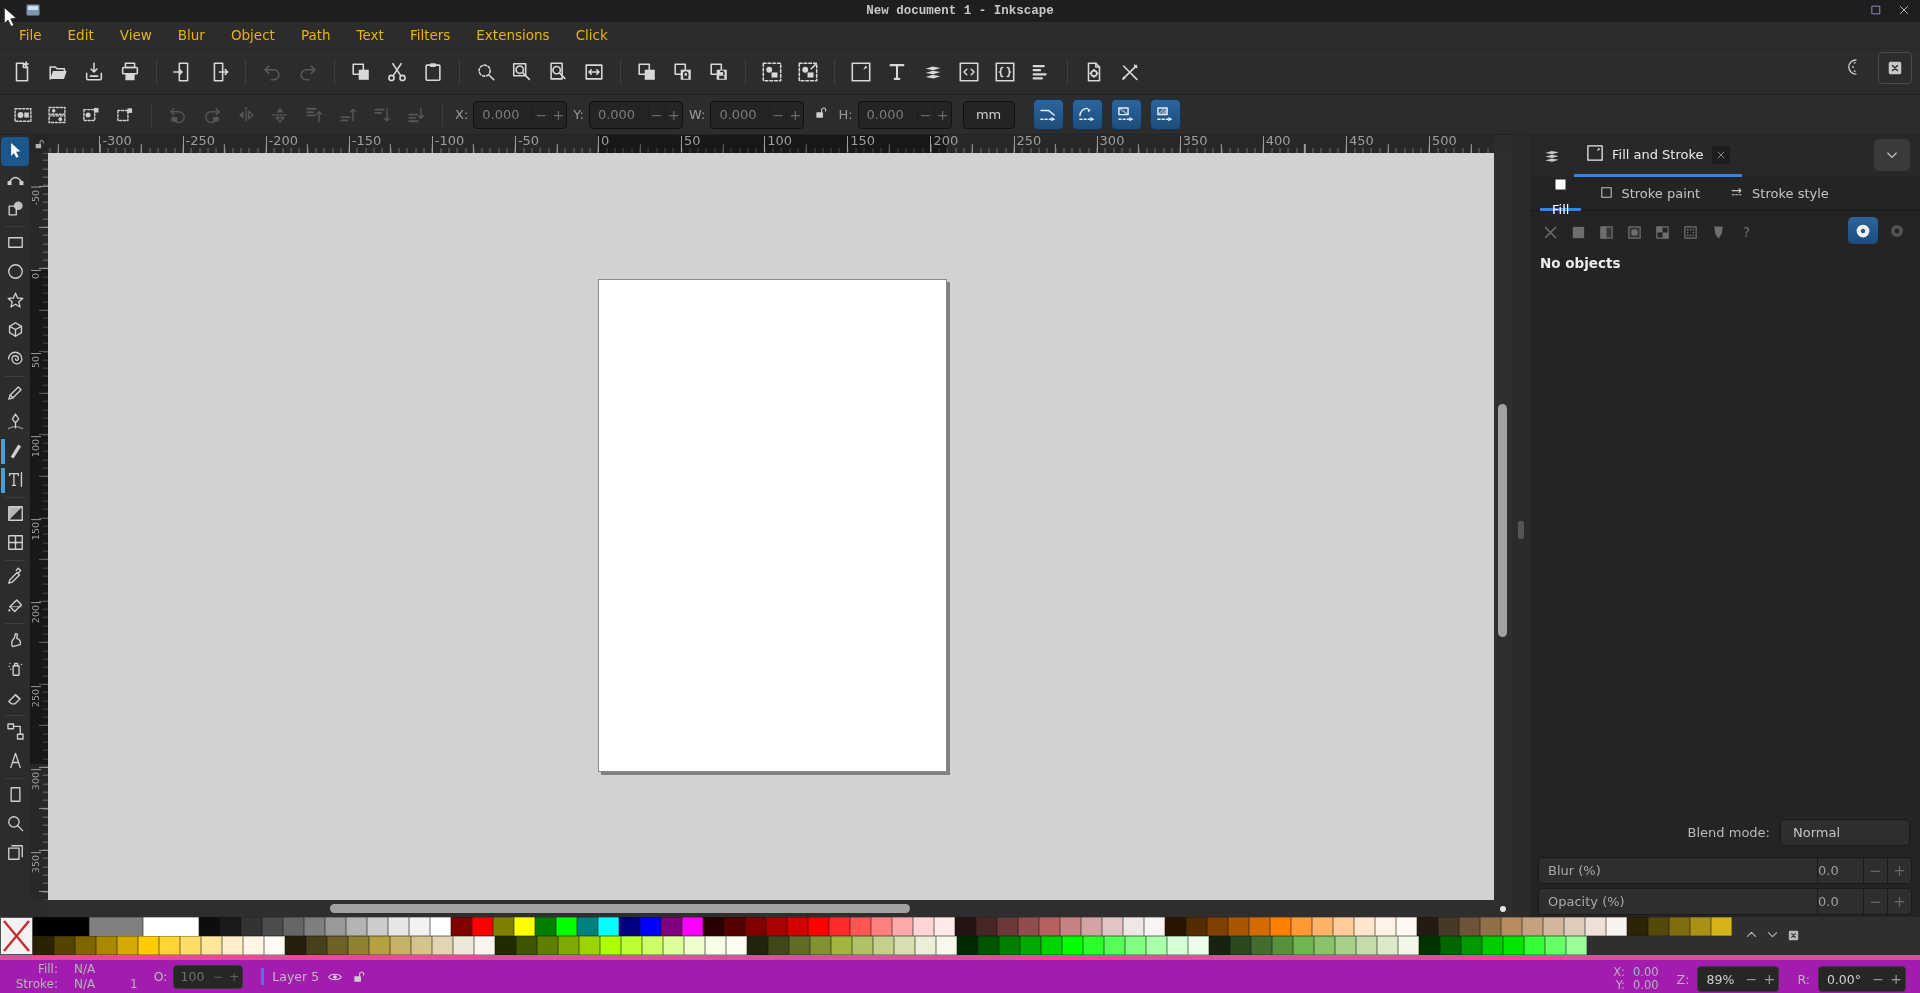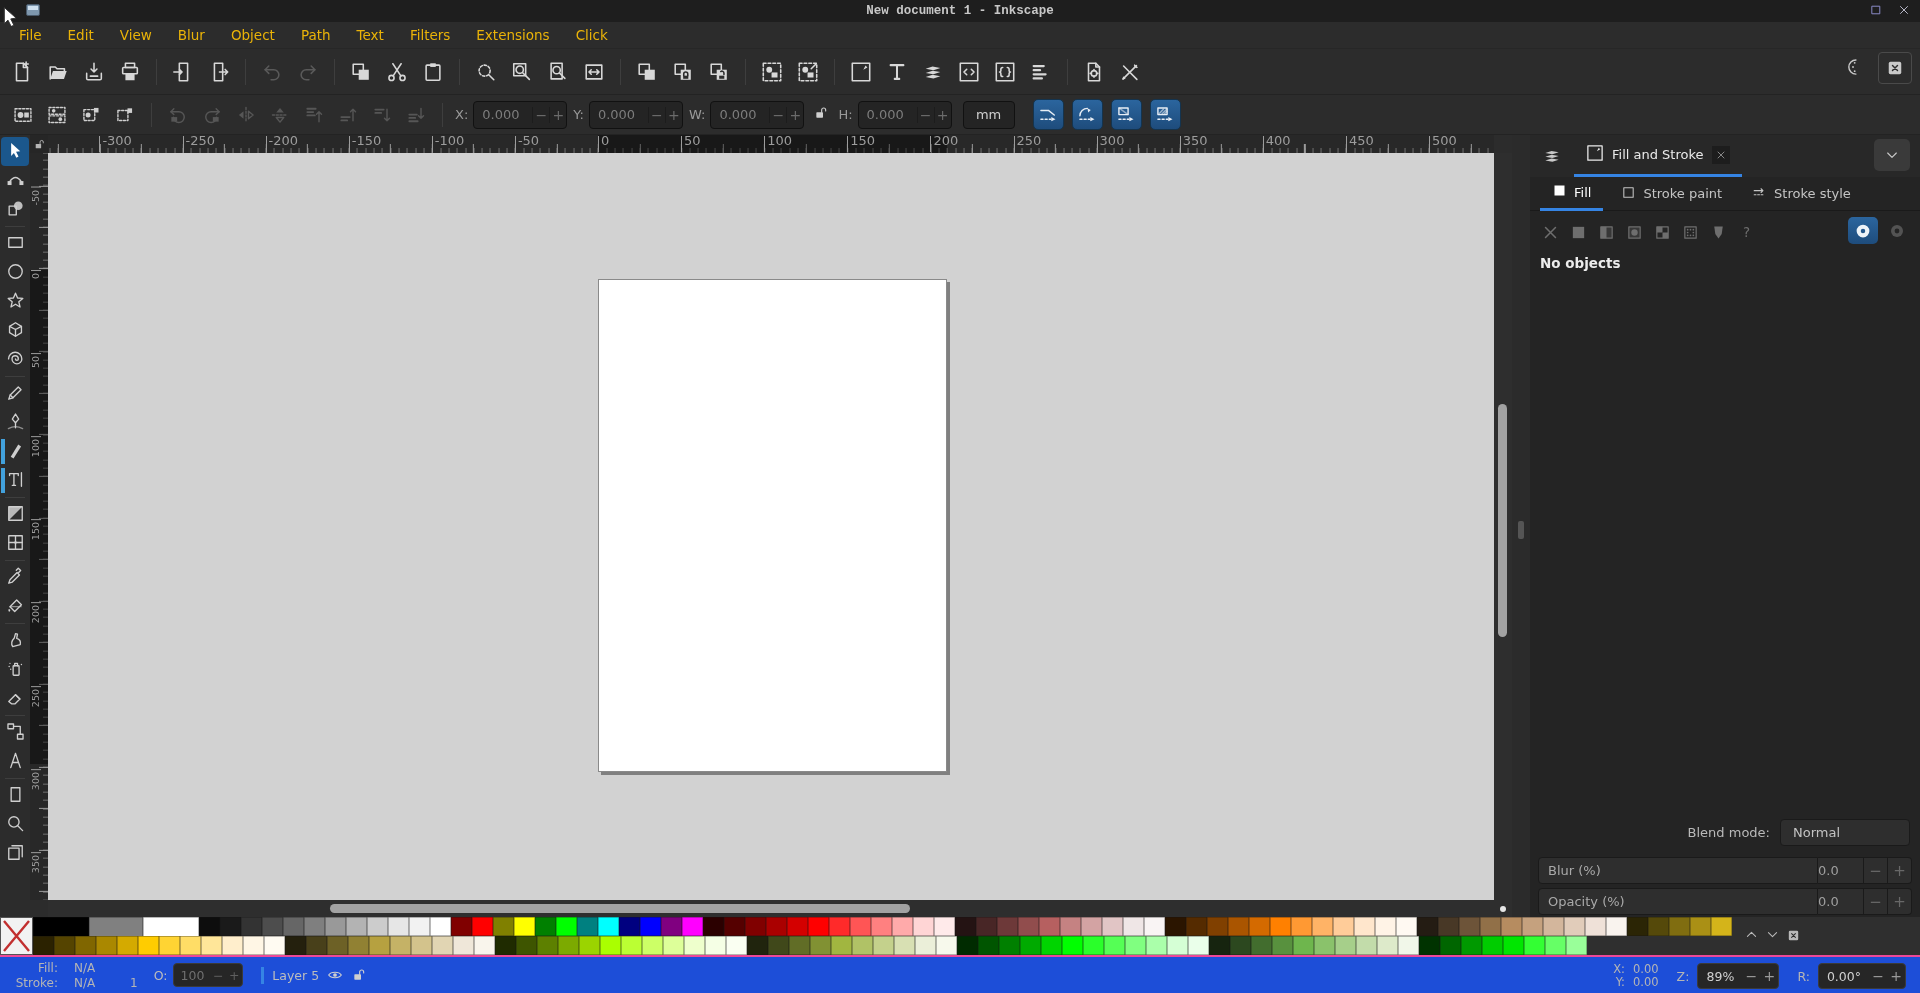--- a/index.html
+++ b/index.html
@@ -104,21 +104,21 @@
   #fs-tab svg { width:18px; height:18px; }
   #fs-tab-close { width:18px; height:18px; background:#1d1d1d; display:flex; align-items:center; justify-content:center; color:#9a9a9a; }
   #fs-tab-close svg { width:12px; height:12px; }
   #dock-collapse { position:absolute; right:10px; top:4px; width:36px; height:32px; background:#3a3a3a; border-radius:5px;
                    display:flex; align-items:center; justify-content:center; color:#c9c9c9; }
   #dock-collapse svg { width:16px; height:16px; }
   #subtabs { position:absolute; left:0; top:42px; width:390px; height:34px; background:#242424; border-bottom:1px solid #1a1a1a;
              display:flex; align-items:center; padding-left:10px; gap:6px; }
   .subtab { height:34px; display:flex; align-items:center; gap:7px; padding:0 12px; color:#c4c4c4; font-size:13px; }
   .subtab svg { width:15px; height:15px; }
-  .subtab.active { border-bottom:3px solid #3584e4; color:#fff; }
+  .subtab.active { border-bottom:3px solid #3584e4; color:#fff;flex-direction:column; }
   #paint-row { position:absolute; left:6px; top:82px; width:378px; height:30px; display:flex; align-items:center; }
   .paint-icon { width:28px; height:26px; display:flex; align-items:center; justify-content:center; color:#6e6e6e; }
   .paint-icon svg { width:17px; height:17px; }
   #fill-rules { position:absolute; right:8px; top:82px; display:flex; gap:4px; }
   .rule-btn { width:30px; height:27px; border-radius:5px; display:flex; align-items:center; justify-content:center; color:#7a7a7a; }
   .rule-btn.active { background:linear-gradient(#2b659e,#1e4c7c); color:#eef3f8; }
   .rule-btn svg { width:18px; height:18px; }
   #no-objects { position:absolute; left:10px; top:120px; font-weight:bold; font-size:13.5px; color:#ededed; }
   #blend-row { position:absolute; right:10px; top:684px; display:flex; align-items:center; gap:10px; }
   #blend-label { color:#b9b9b9; font-size:13px; }
@@ -139,21 +139,21 @@
   #palette { left:0; top:917px; width:1920px; height:38px; background:#2f2f2f; overflow:hidden; }
   #pal-none { position:absolute; left:0; top:0; width:33px; height:38px; background:#f2f2f2; box-shadow:inset 0 0 0 1px #555; }
   .pal-row { position:absolute; left:33px; height:19px; display:flex; }
   #pal-row1 { top:0; } #pal-row2 { top:19px; }
   .swatch { height:19px; flex:none; box-shadow:inset 0 0 0 0.5px rgba(20,20,20,.6); }
   #pal-ctrls { position:absolute; left:1744px; top:0; width:80px; height:38px; display:flex; align-items:center; gap:6px; color:#b9b9b9; }
   #pal-ctrls svg { width:15px; height:15px; }
   #pal-ctrls .boxed { width:16px; height:16px; }
 
   
-  #statusbar { left:0; top:955px; width:1920px; height:38px; background:#1d4ed8; border-top:2px solid #ec4899;
+  #statusbar { left:0; top:955px; width:1920px; height:38px; background:#a21caf; border-top:5px solid #ec4899;
                display:flex; align-items:center; font-size:12.5px; color:#bdbdbd; }
   #fs-indicator { display:flex; flex-direction:column; justify-content:center; gap:1px; margin-left:14px; font-size:12px; line-height:14px; }
   .fsi-line { display:flex; }
   .fsi-line .lab { width:44px; text-align:right; color:#b5b5b5; }
   .fsi-line .val { margin-left:16px; color:#b5b5b5; width:34px; }
   .fsi-line .sw { margin-left:22px; color:#b5b5b5; }
   #opacity-ctl { display:flex; align-items:center; margin-left:16px; gap:6px; }
   .mini-spin { display:flex; align-items:center; background:#262626; border:1px solid #3a3a3a; border-radius:4px; height:24px; }
   .mini-spin .val { padding:0 6px; color:#6f6f6f; min-width:34px; }
   .mini-spin .step { width:16px; text-align:center; color:#5f5f5f; }

